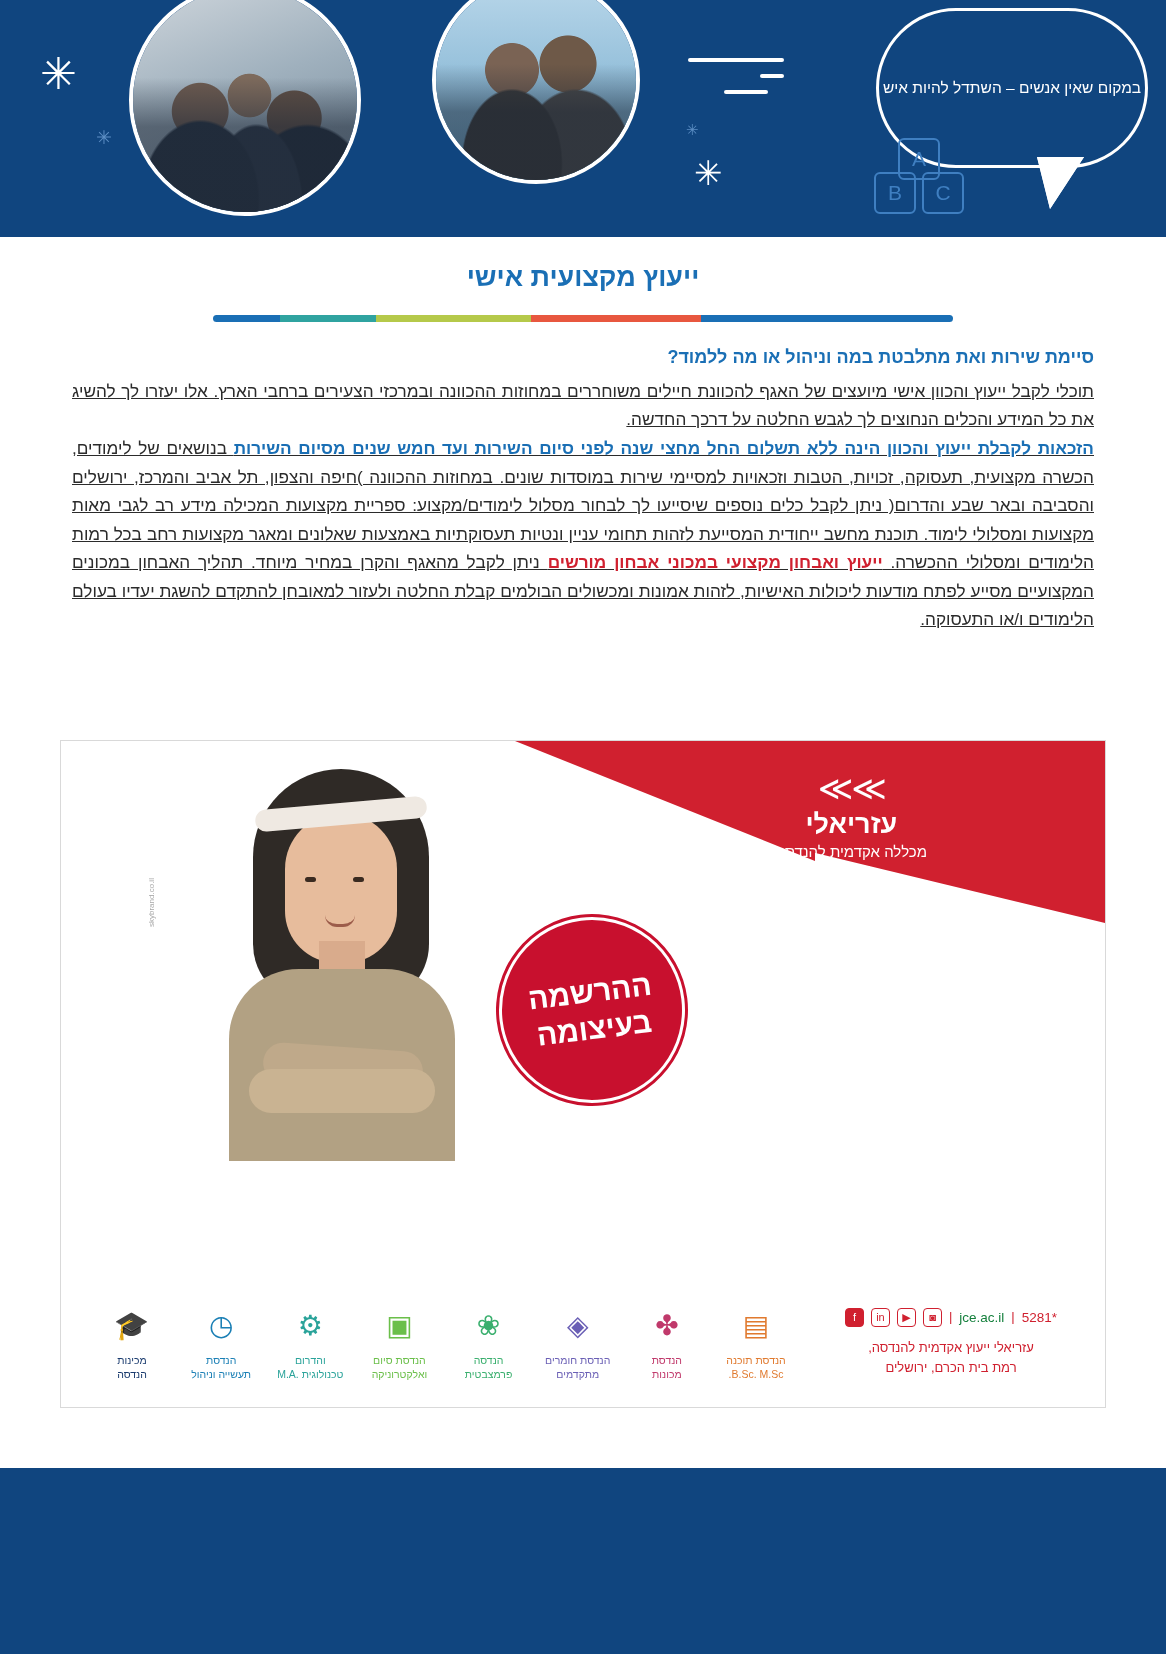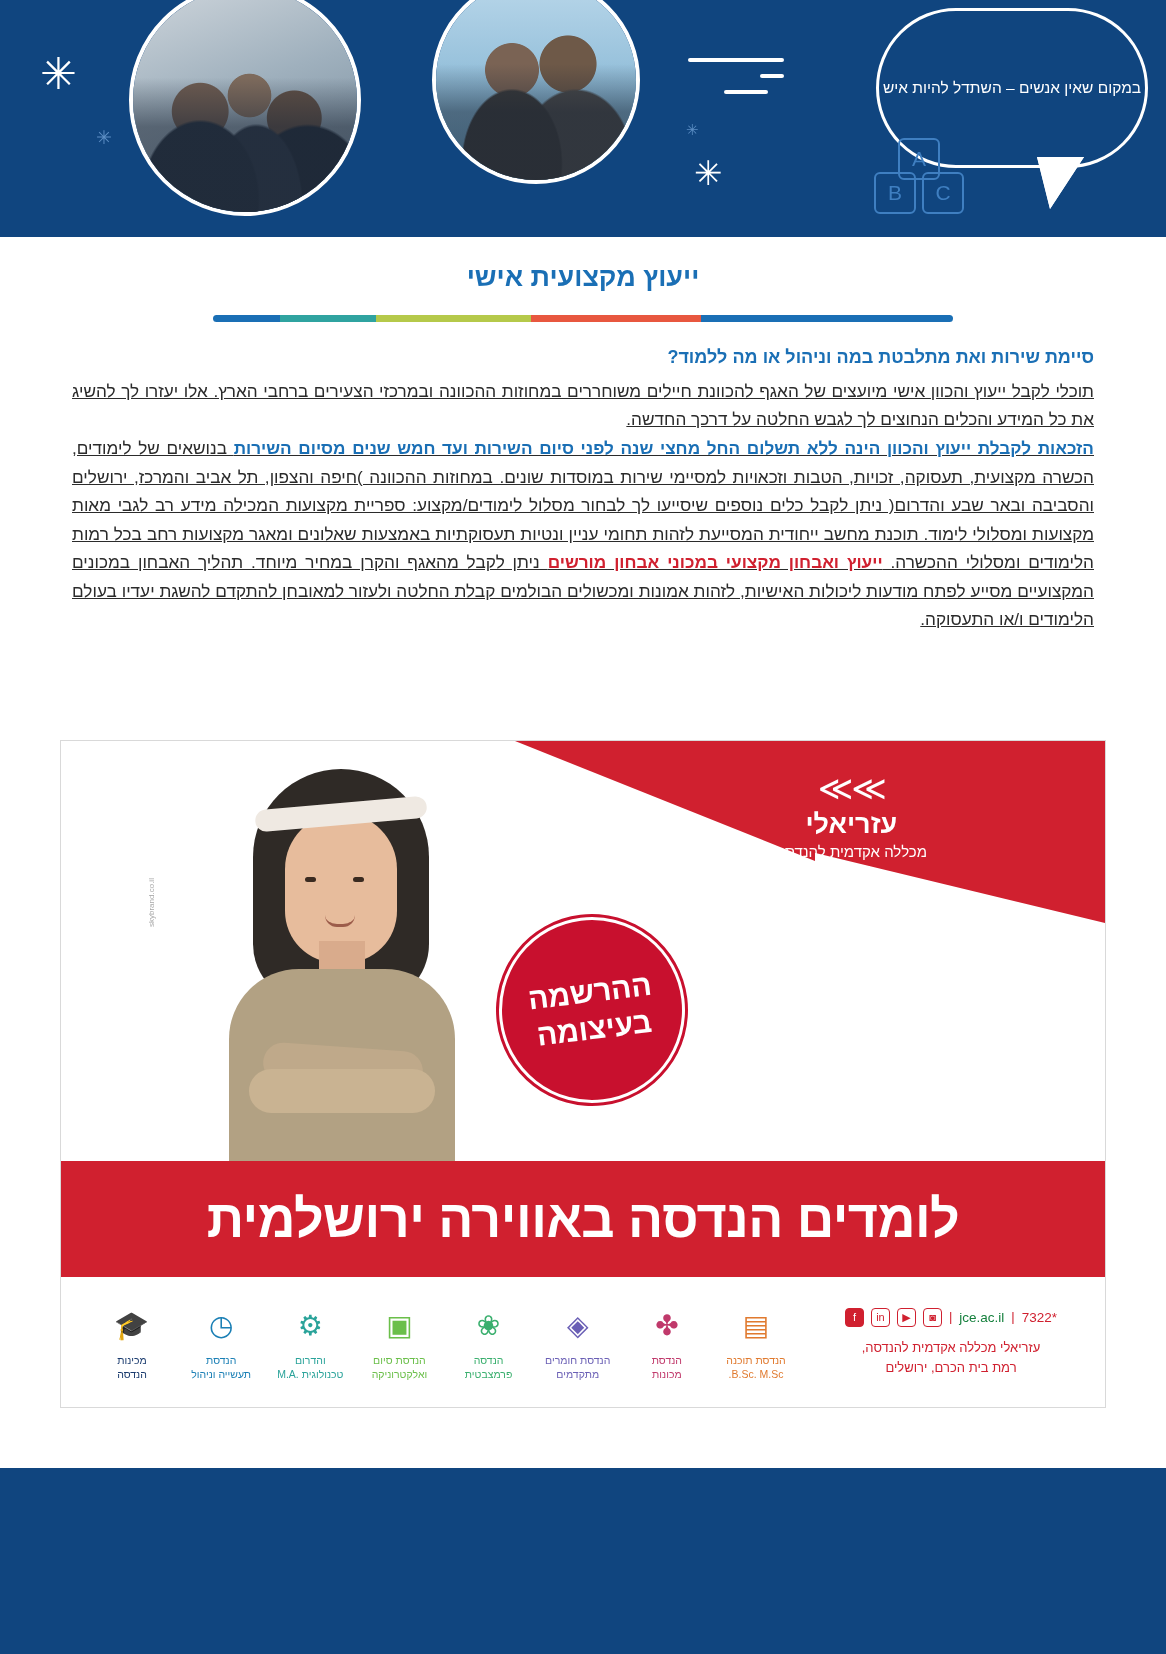--- a/index.html
+++ b/index.html
@@ -436,35 +436,34 @@
         <div class="smile"></div>
         <div class="p-neck"></div>
         <div class="p-body"></div>
         <div class="p-arm2"></div>
         <div class="p-arm"></div>
       </div>
 
       <div class="credit">skybrand.co.il</div>
     </div>
 
-    <div class="ad-banner">לומדים הנדסה באווירה ירושלמית</div>
 
     <div class="ad-footer">
       <div class="footer-right">
         <div class="footer-social">
           <span class="soc fb">f</span>
           <span class="soc">in</span>
           <span class="soc">▶</span>
           <span class="soc">◙</span>
           <span class="sep">|</span>
           <span class="site">jce.ac.il</span>
           <span class="sep">|</span>
-          <span class="phone">7322*</span>
-        </div>
-        <div>עזריאלי מכללה אקדמית להנדסה,</div>
+          <span class="phone">5281*</span>
+        </div>
+        <div>עזריאלי ייעוץ אקדמית להנדסה,</div>
         <div>רמת בית הכרם, ירושלים</div>
       </div>
 
       <div class="programs">
         <div class="prog">
           <div class="prog-ico" style="color:#1a3b6e">🎓</div>
           <div class="prog-lbl" style="color:#1a3b6e;white-space:pre-line">מכינות
 הנדסה</div>
         </div>
         <div class="prog">

